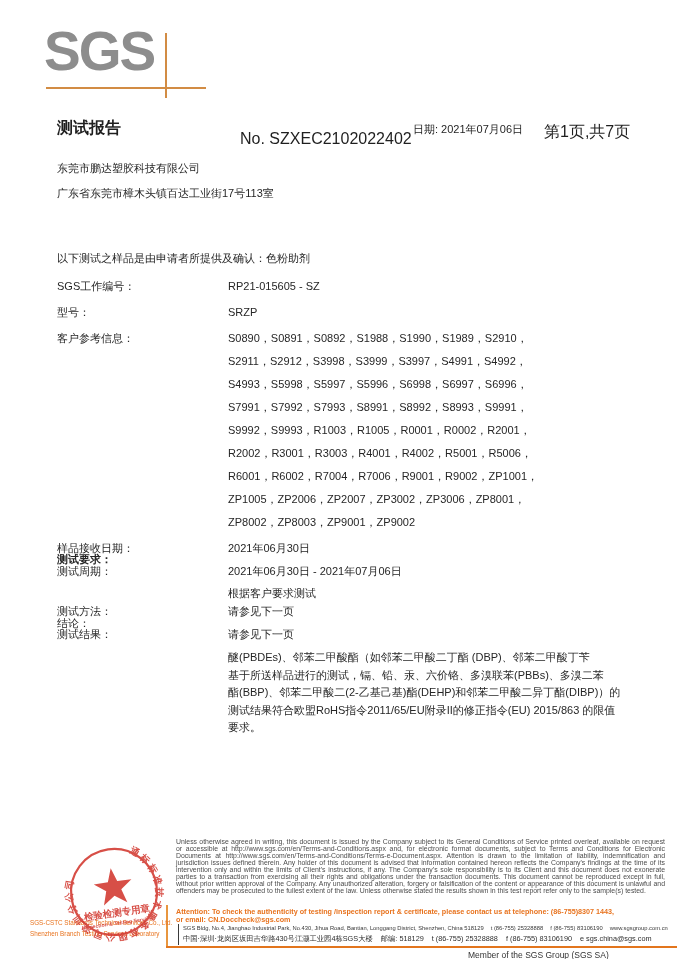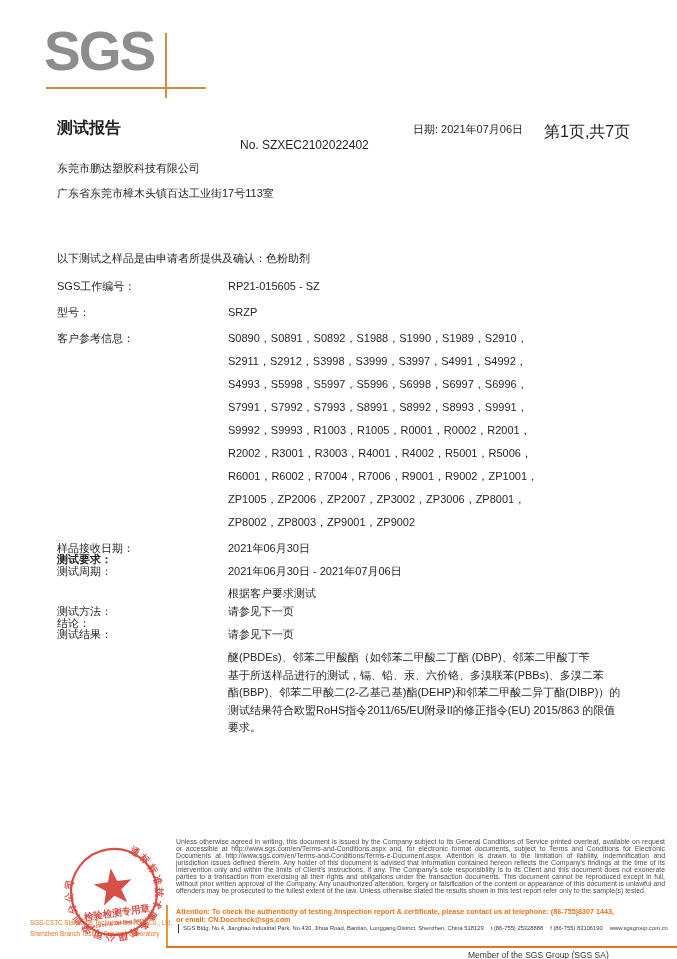--- a/index.html
+++ b/index.html
@@ -7,21 +7,21 @@
     position:relative;width:677px;height:959px;background:#fff;
     font-family:"Liberation Sans","DejaVu Sans",sans-serif;color:#2e2e2e;
     overflow:hidden;margin:0 auto;
   }
   .abs{position:absolute;}
   
   .logo-text{left:44px;top:24px;font-size:55px;font-weight:bold;color:#8d8d8d;letter-spacing:-2px;line-height:1;}
   .logo-hline{left:46px;top:87px;width:160px;height:2px;background:#d28c44;}
   .logo-vline{left:165px;top:33px;width:2px;height:65px;background:#d28c44;}
   .report-title{left:57px;top:118px;font-size:16px;font-weight:bold;color:#1f1f1f;}
-  .hdr-no{left:240px;top:138px;font-size:12px;color:#1f1f1f;}
+  .hdr-no{left:240px;top:130px;font-size:16px;color:#1f1f1f;}
   .hdr-date{left:413px;top:122px;font-size:11px;color:#1f1f1f;}
   .hdr-page{left:544px;top:122px;font-size:16px;color:#1f1f1f;}
   
   .b{font-size:11px;color:#262626;line-height:14px;}
   .lblcol{left:57px;}
   .valcol{left:228px;}
   
   .legal{left:176px;top:838px;width:489px;font-size:6.9px;line-height:7px;color:#4c4c4c;text-align:justify;}
   .attn{left:176px;top:908px;width:489px;font-size:7.2px;line-height:7.8px;font-weight:bold;color:#e8731e;}
   .addr-block{left:178px;top:924px;width:487px;border-left:1px solid #3a3a3a;padding-left:4px;}
@@ -100,20 +100,27 @@
   </div>
 
   <div class="abs foot-vline"></div>
   <div class="abs addr-block">
     <div class="addr-row1">
       <span>SGS Bldg, No.4, Jianghao Industrial Park, No.430, Jihua Road, Bantian, Longgang District, Shenzhen, China  518129</span>
       <span>t (86-755) 25328888</span>
       <span>f (86-755) 83106190</span>
       <span>www.sgsgroup.com.cn</span>
     </div>
+    <div class="addr-row2">
+      <span>中国·深圳·龙岗区坂田吉华路430号江灏工业园4栋SGS大楼</span>
+      <span>邮编: 518129</span>
+      <span>t (86-755) 25328888</span>
+      <span>f (86-755) 83106190</span>
+      <span>e sgs.china@sgs.com</span>
+    </div>
   </div>
   <div class="abs foot-rule"></div>
   <div class="abs member">Member of the SGS Group (SGS SA)</div>
 
   <div class="abs stamp-co" style="top:918px;">SGS-CSTC Standards Technical Services Co., Ltd.</div>
   <div class="abs stamp-co" style="top:929px;">Shenzhen Branch Testing Services Laboratory</div>
 
   <div class="abs stamp-wrap">
     <svg width="108" height="100" viewBox="0 0 108 100" style="opacity:0.88;">
       <defs>

